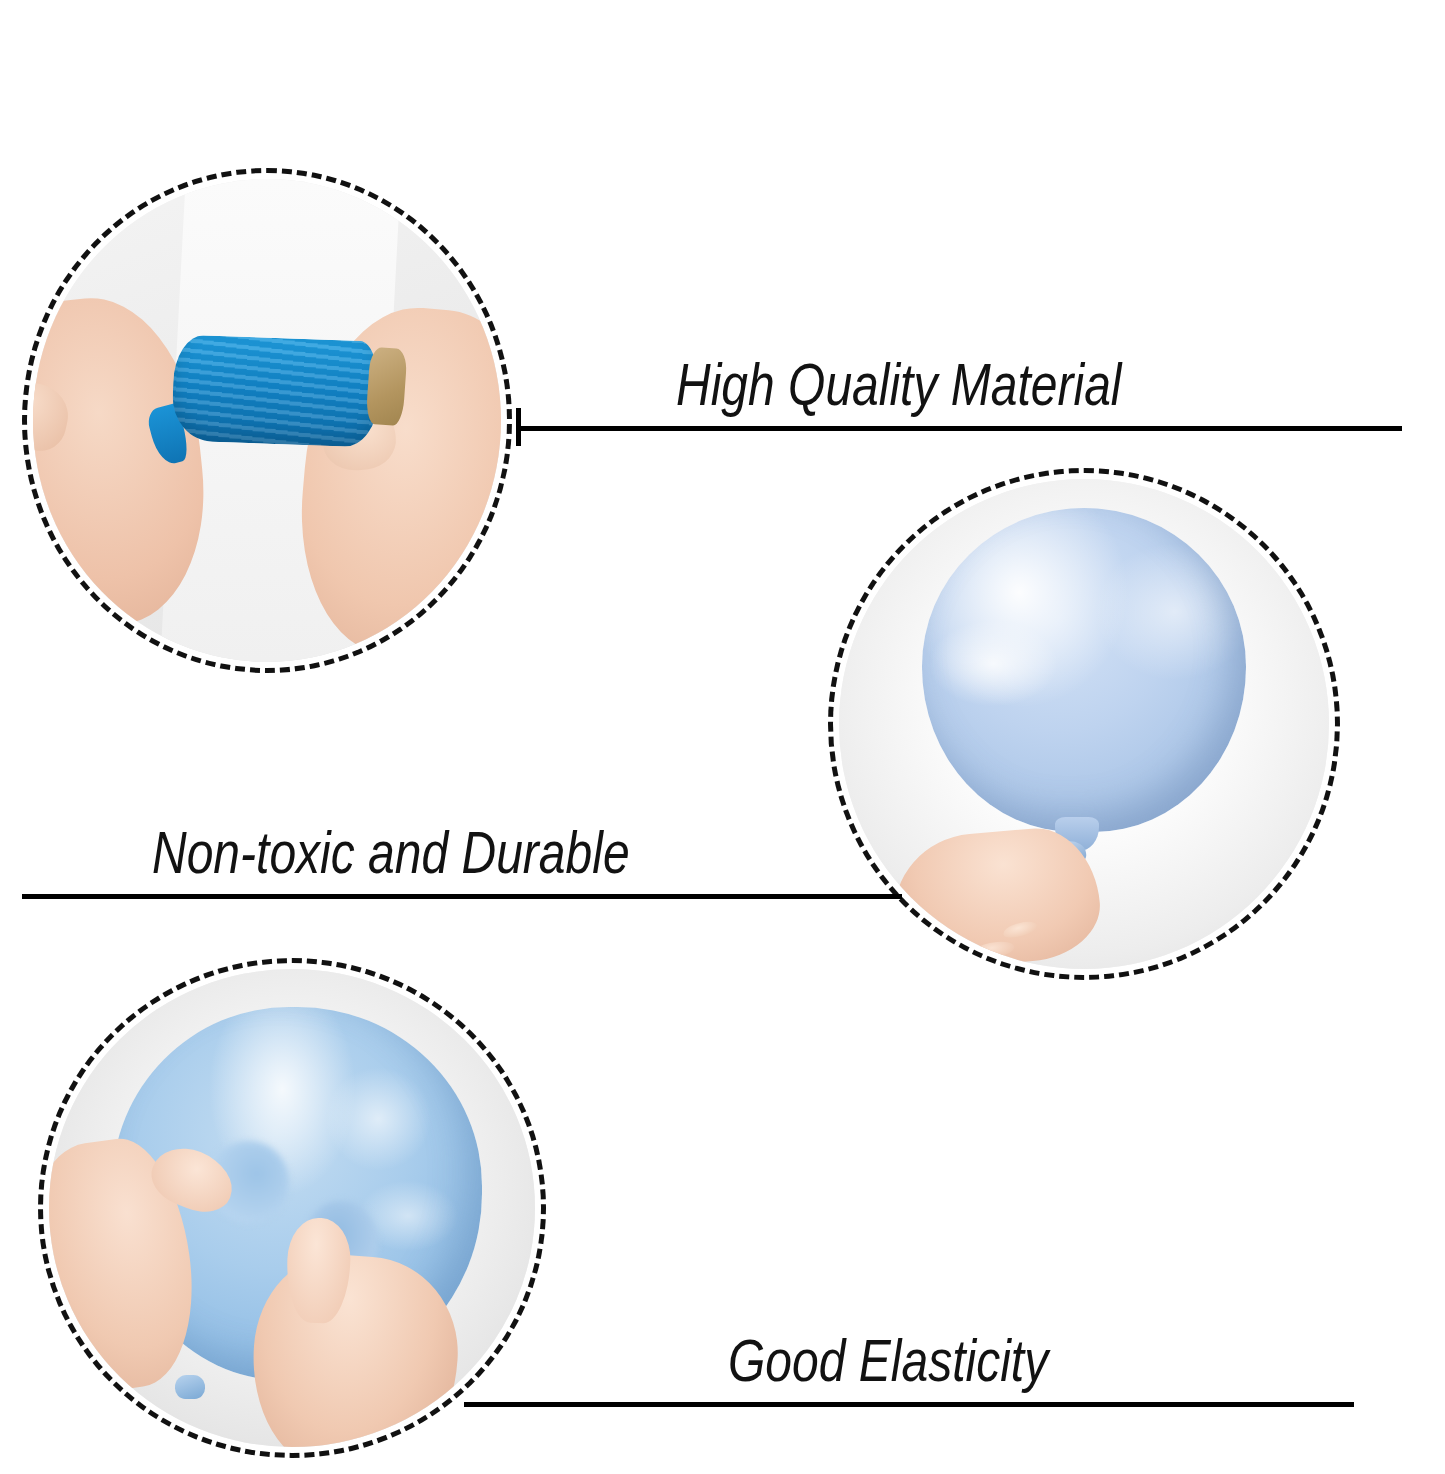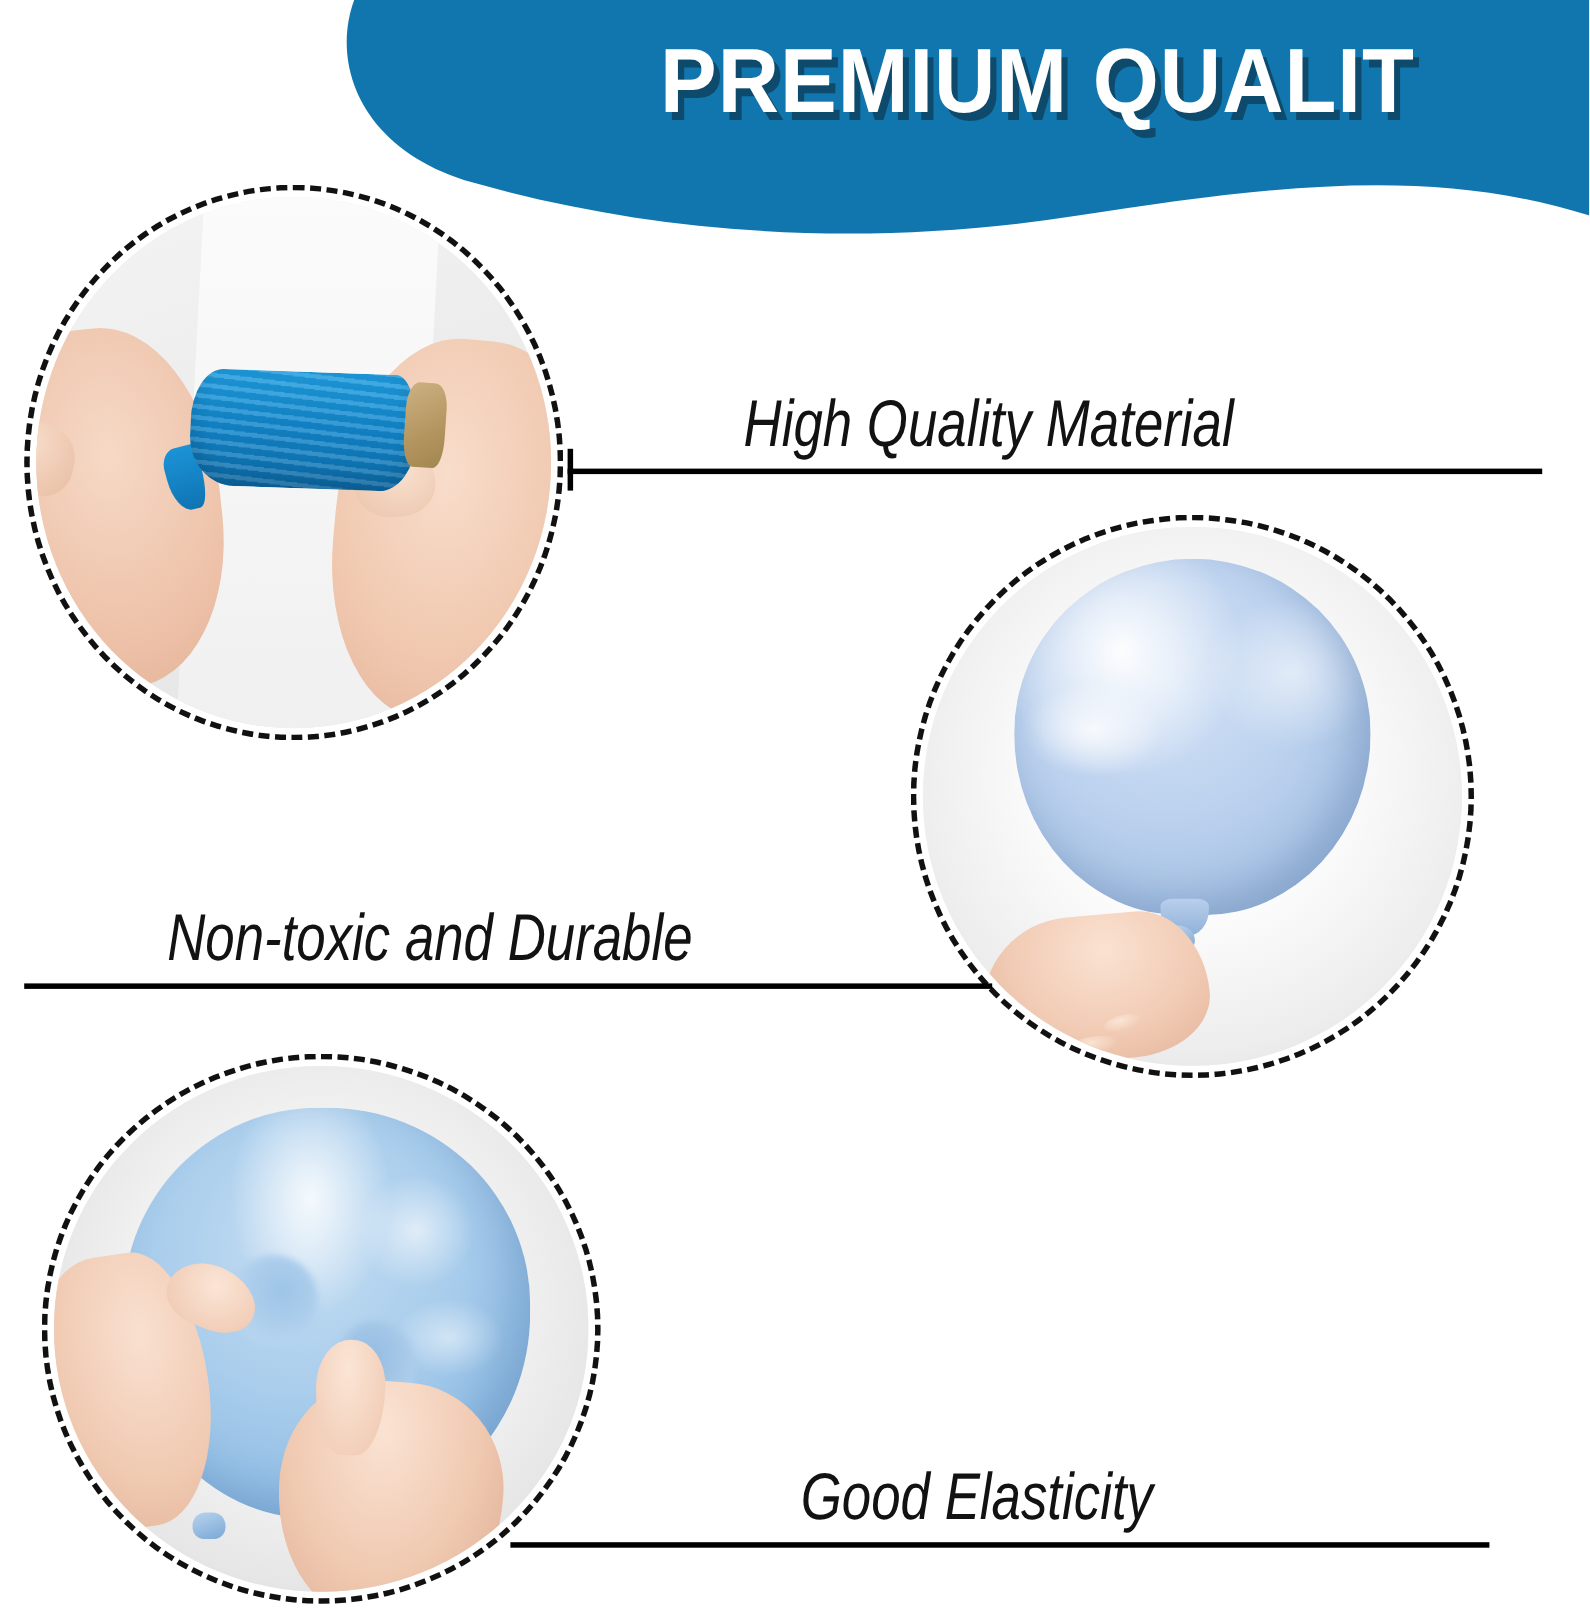--- a/index.html
+++ b/index.html
@@ -296,26 +296,20 @@
     width: 6%; height: 5%;
     background: linear-gradient(160deg,#b8d3ee,#7aa8d4);
     border-radius: 40% 40% 35% 35% / 50% 50% 45% 45%;
   }
 </style>
 </head>
 <body>
 
 <div class="page">
 
-  <div class="banner">
-    <svg width="1445" height="230" viewBox="0 0 1445 230">
-      <path d="M 322,0 L 1445,0 L 1445,196 C 1300,150 1150,170 980,196 C 790,226 600,214 430,166 C 330,138 300,60 322,0 Z" fill="#1176AD"></path>
-    </svg>
-    <div class="banner-title">PREMIUM QUALIT</div>
-  </div>
 
   <div class="photo-circle circle-1">
     <div class="photo-inner">
       <div class="p1-bg"></div>
       <div class="p1-paper"></div>
       <div class="hand-l1">
         <div class="hand-l1-thumb"></div>
       </div>
       <div class="hand-r1">
         <div class="hand-r1-thumb"></div>

